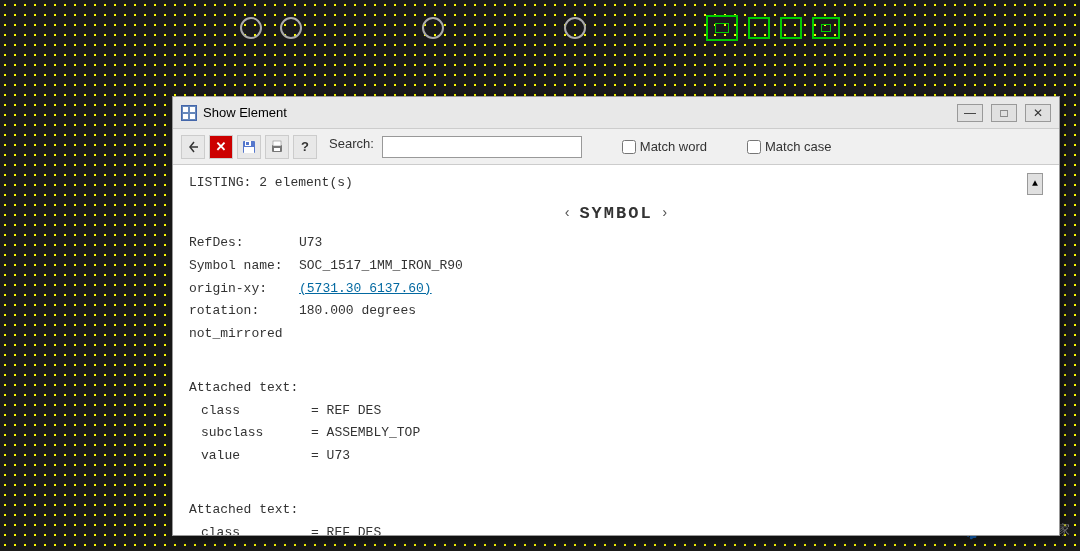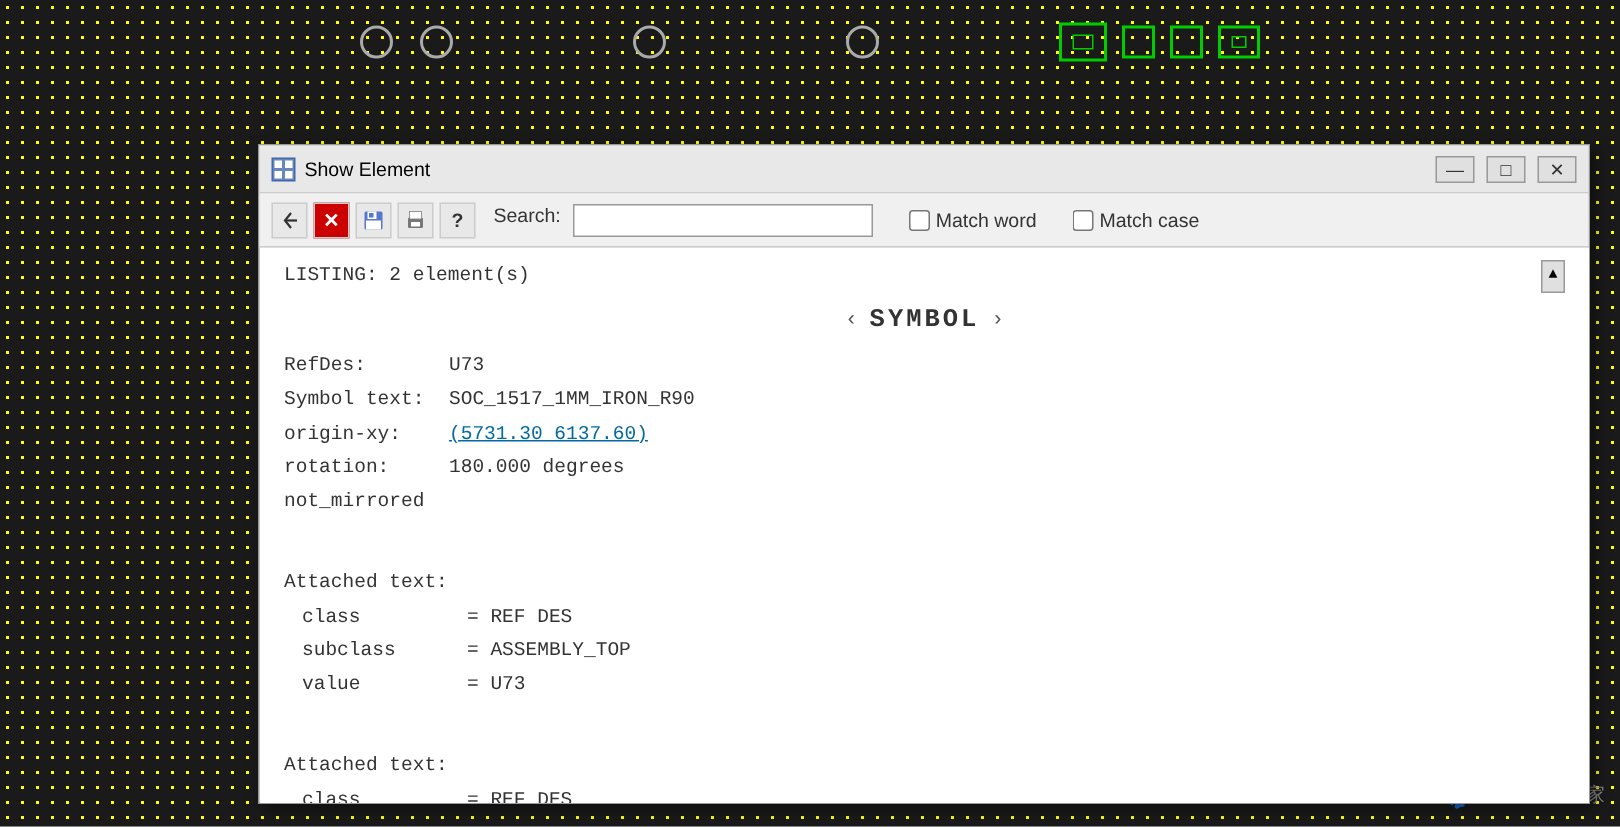--- a/index.html
+++ b/index.html
@@ -181,21 +181,21 @@
       border: 1px solid #999;
       background: white;
       padding: 0 4px;
       font-size: 13px;
     }
 
     .checkbox-group {
       display: flex;
       align-items: center;
       gap: 4px;
-      margin-left: 16px;
+      margin-left: 32px;
     }
 
     .checkbox-group input[type="checkbox"] {
       width: 14px;
       height: 14px;
     }
 
     .checkbox-label {
       font-size: 13px;
       color: #333;
@@ -409,21 +409,21 @@
       <span class="nav-arrow">›</span>
     </div>
 
     
     <div class="field-block">
       <div class="field-row">
         <span class="field-name">RefDes:</span>
         <span class="field-value">U73</span>
       </div>
       <div class="field-row">
-        <span class="field-name">Symbol text:</span>
+        <span class="field-name">Symbol name:</span>
         <span class="field-value">SOC_1517_1MM_IRON_R90</span>
       </div>
       <div class="field-row">
         <span class="field-name">origin-xy:</span>
         <span class="field-link">(5731.30 6137.60)</span>
       </div>
       <div class="field-row">
         <span class="field-name">rotation:</span>
         <span class="field-value">180.000  degrees</span>
       </div>

